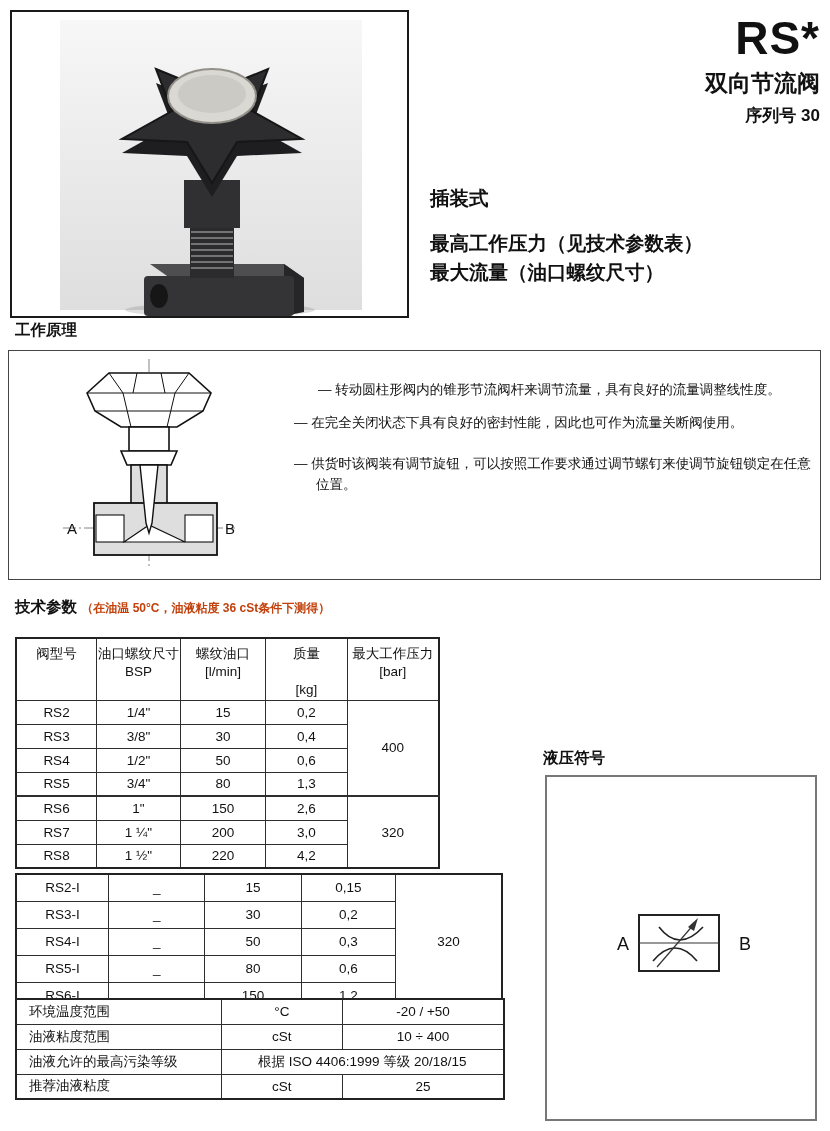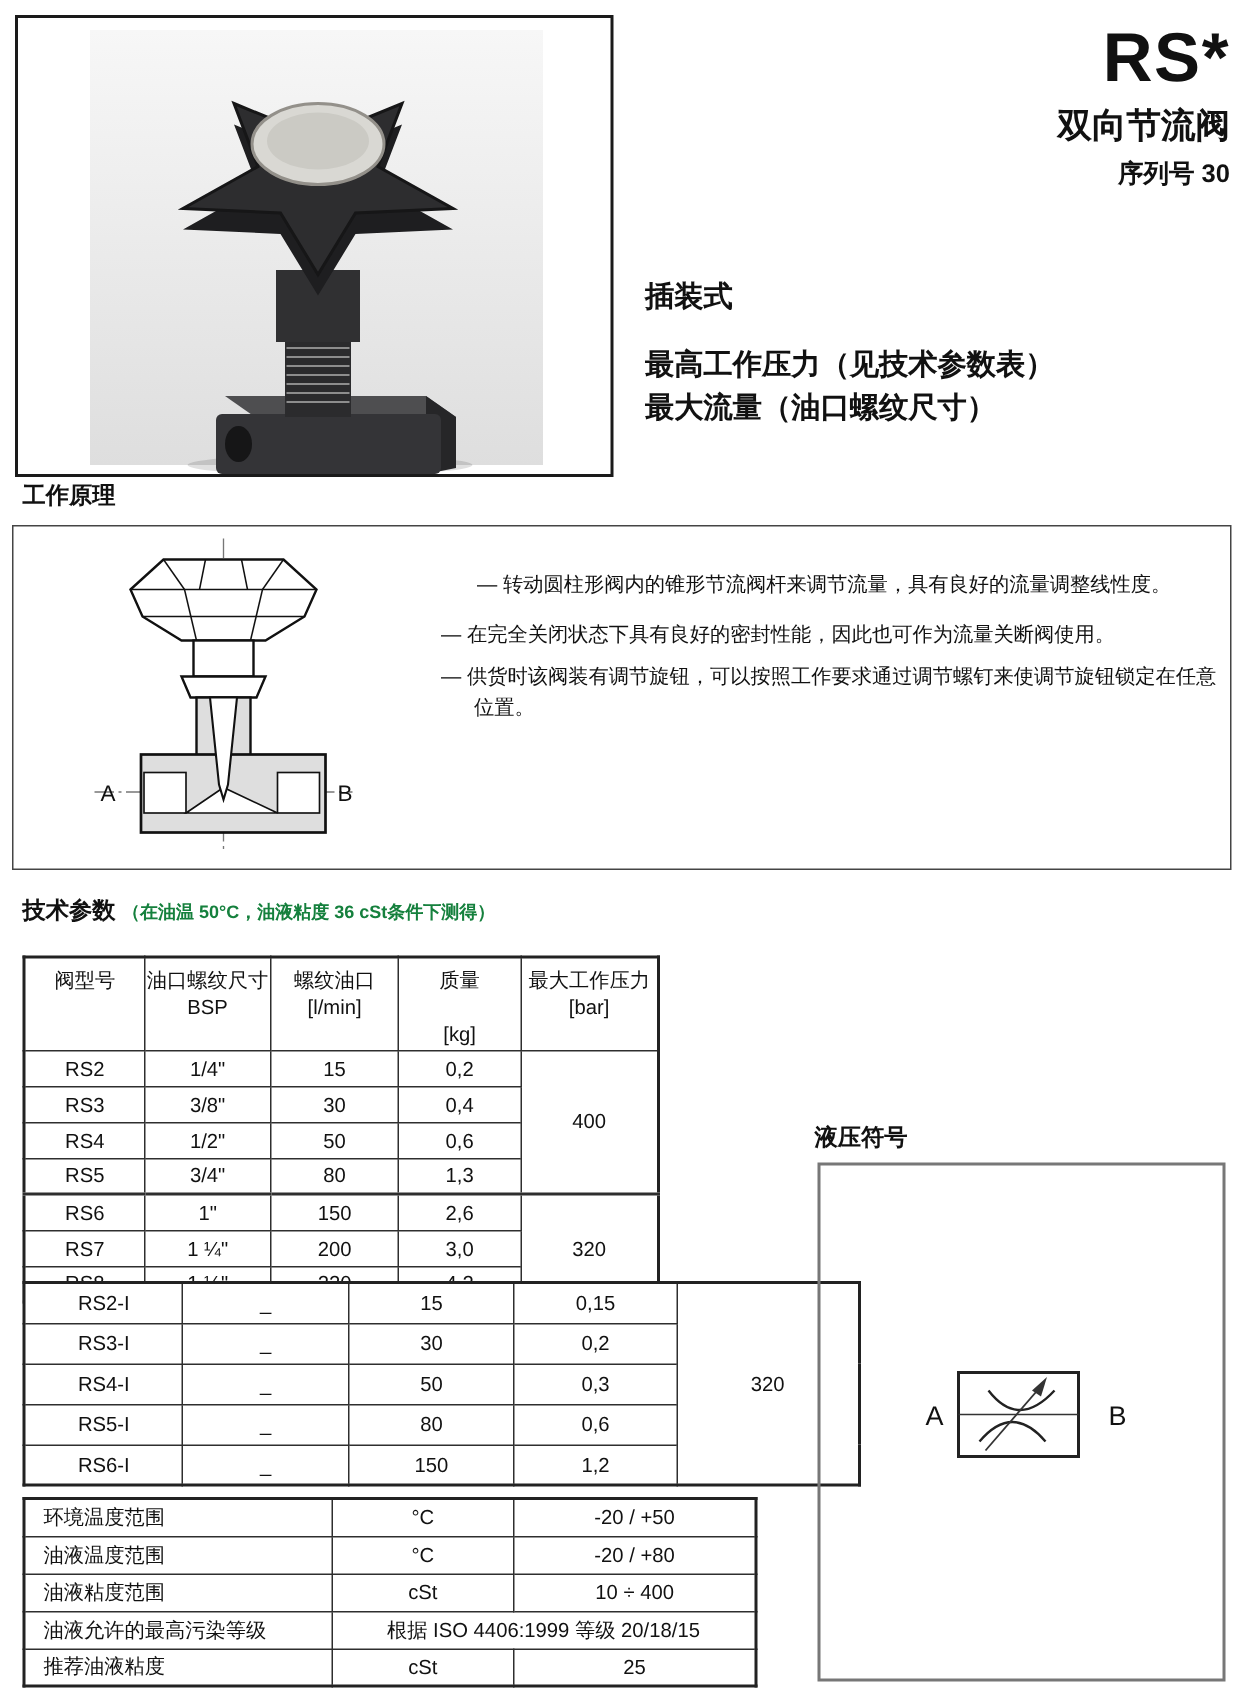--- a/index.html
+++ b/index.html
@@ -17,36 +17,36 @@
   .features { position:absolute; left:430px; top:184px; font-weight:bold; font-size:19.5px; line-height:29px; }
   .features .gap { margin-top:16px; }
 
   
   .wp-heading { position:absolute; left:15px; top:320px; font-size:15.5px; font-weight:bold; }
   .wp-box { position:absolute; left:8px; top:350px; width:813px; height:230px; border:1px solid #444; }
   .wp-diagram { position:absolute; left:28px; top:6px; }
   .wp-bullets { position:absolute; left:285px; top:28px; width:522px; font-size:13.5px; line-height:21px; }
   .bullet { padding-left:22px; text-indent:-22px; margin-bottom:9px; }
   .bullet.b2 { margin-bottom:12px;margin-left:24px; }
-  .bullet.b3 { margin-bottom:7px; }
+  .bullet.b3 { margin-bottom:20px; }
 
   
   .tp-heading { position:absolute; left:15px; top:597px; font-size:15.5px; font-weight:bold; }
-  .tp-note { font-size:12px; font-weight:bold; color:#15803d; }
+  .tp-note { font-size:12px; font-weight:bold; color:#c2410c; }
 
   table { border-collapse:collapse; background:#fff; }
   td, th { border:1px solid #2e2e2e; text-align:center; font-size:13.5px; font-weight:normal; }
   .t-outer { border:2px solid #222; }
 
   #table1 { position:absolute; left:15px; top:637px; width:425px;padding-left:44px; }
   #table1 th { height:53px; vertical-align:top; padding-top:6px; white-space:pre-line; line-height:1.35; }
   #table1 td { height:24px; }
   #table1 tr.grp td { border-top:2px solid #2e2e2e; }
 
-  #table2 { position:absolute; left:15px; top:854px; width:559px; }
+  #table2 { position:absolute; left:15px; top:873px; width:488px; }
   #table2 td { height:27px; }
 
   #table3 { position:absolute; left:15px; top:998px; width:490px; }
   #table3 td { height:25px; }
   #table3 td.lbl { text-align:left; padding-left:12px; }
 
   
   .sym-heading { position:absolute; left:543px; top:748px; font-size:15.5px; font-weight:bold; }
   .sym-box { position:absolute; left:545px; top:775px; width:272px; height:346px; border:2px solid #777; }
 </style>
@@ -282,25 +282,20 @@
         <col style="width:122px">
         <col style="width:162px">
       </colgroup>
     <tbody>
         <tr>
       <td class="lbl">环境温度范围</td>
       <td>°C</td>
       <td>-20 / +50</td>
     </tr>
     <tr>
-      <td class="lbl">油液温度范围</td>
-      <td>°C</td>
-      <td>-20 / +80</td>
-    </tr>
-    <tr>
       <td class="lbl">油液粘度范围</td>
       <td>cSt</td>
       <td>10 ÷ 400</td>
     </tr>
     <tr>
       <td class="lbl">油液允许的最高污染等级</td>
       <td colspan="2">根据 ISO 4406:1999 等级 20/18/15</td>
     </tr>
     <tr>
       <td class="lbl">推荐油液粘度</td>

